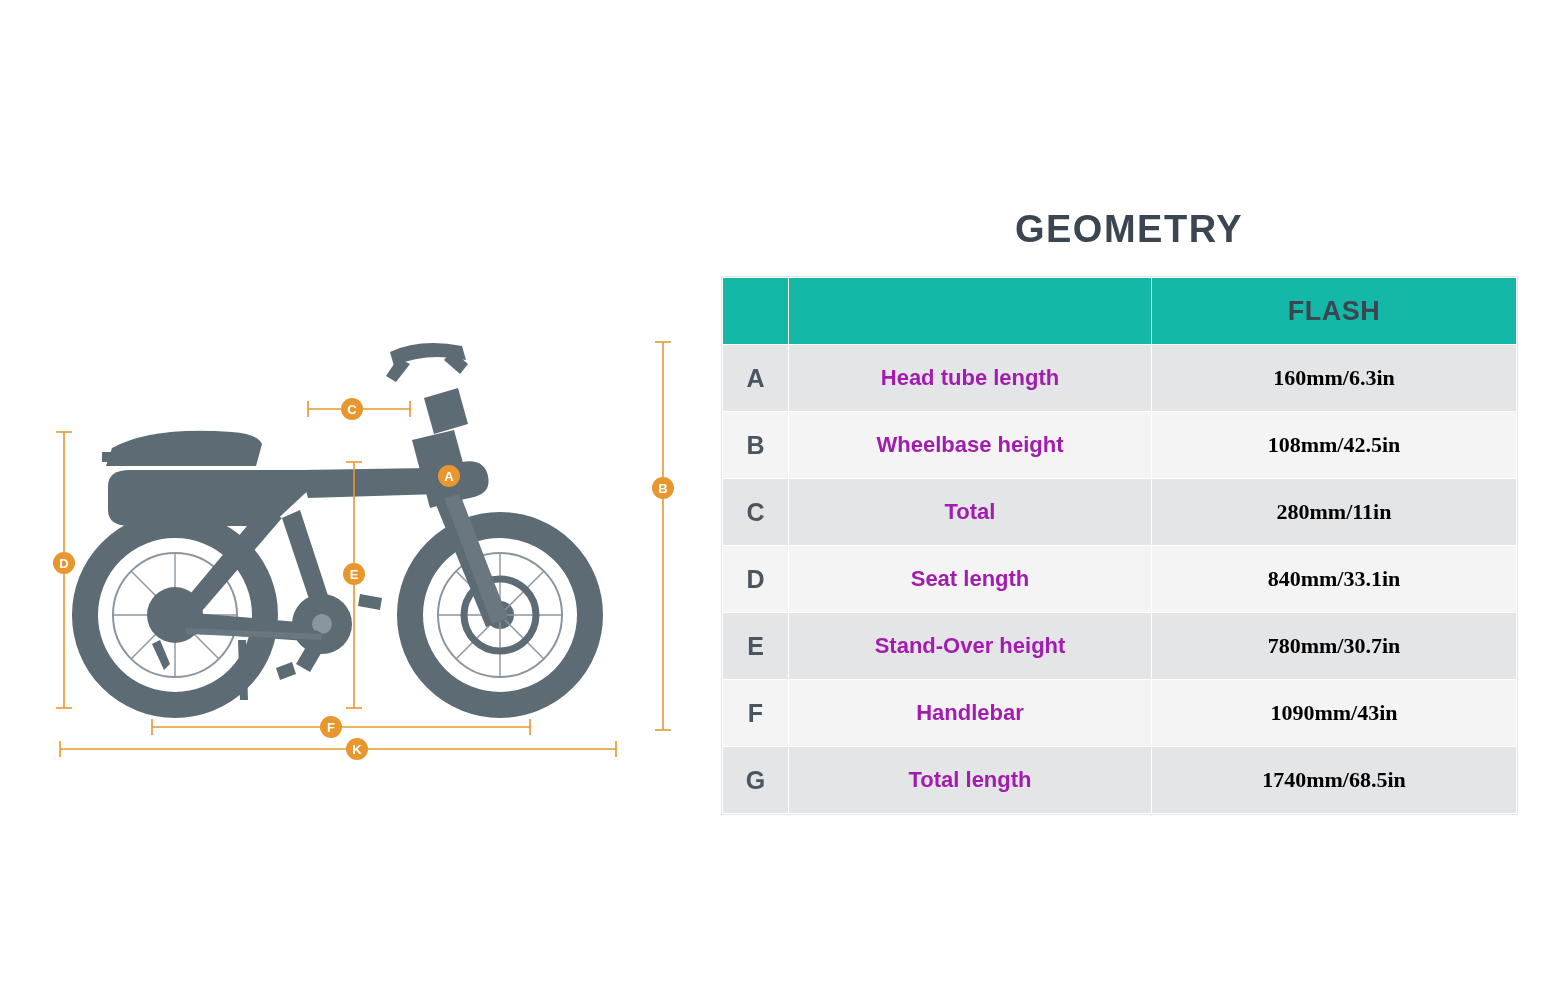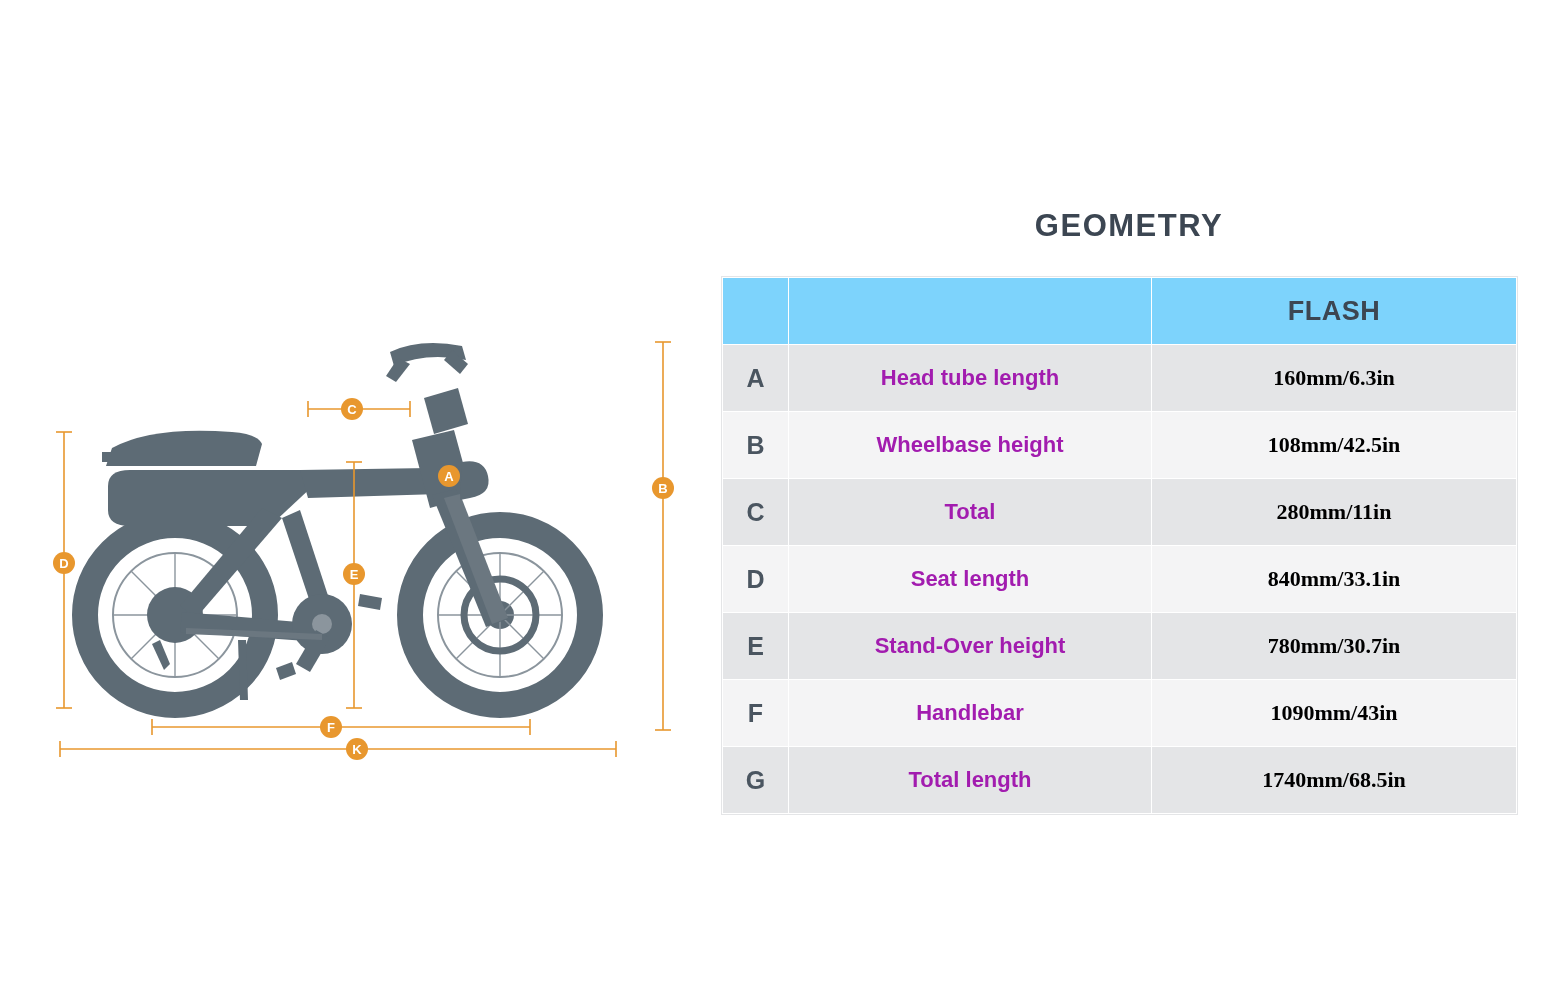--- a/index.html
+++ b/index.html
@@ -42,21 +42,21 @@
     top: 0;
     width: 858px;
     height: 1000px;
   }
   .geometry-title {
     position: absolute;
     left: 0;
     right: 0;
     top: 208px;
     text-align: center;
-    font-size: 31px;
+    font-size: 38px;
     font-weight: bold;
     letter-spacing: 1.5px;
     color: #3c4652;
     font-family: "Liberation Sans", sans-serif;
   }
   table.geometry-table {
     position: absolute;
     left: 22px;
     top: 277px;
     width: 794px;
@@ -72,21 +72,21 @@
     border: 1px solid #ffffff;
     padding: 0;
     height: 66px;
     vertical-align: middle;
   }
   .row-odd td { background: #e4e5e7; }
   .row-even td { background: #f4f4f5; }
 
   .head-row td {
     height: 50px;
-    background: #7dd3fc;
+    background: #14b8a6;
   }
   .head-row .head-flash {
     text-align: center;
     font-size: 27px;
     font-weight: bold;
     color: #3c4652;
     letter-spacing: 0.5px;
   }
   .cell-letter {
     text-align: center;

